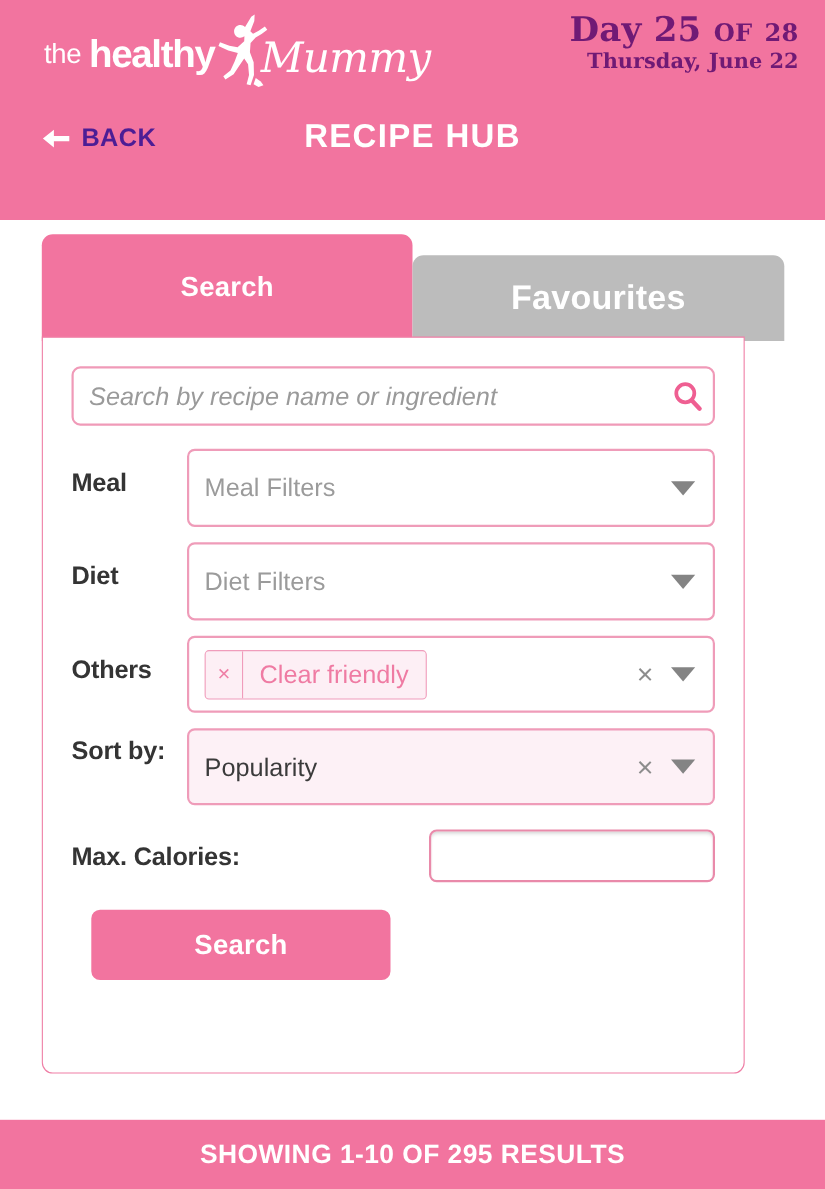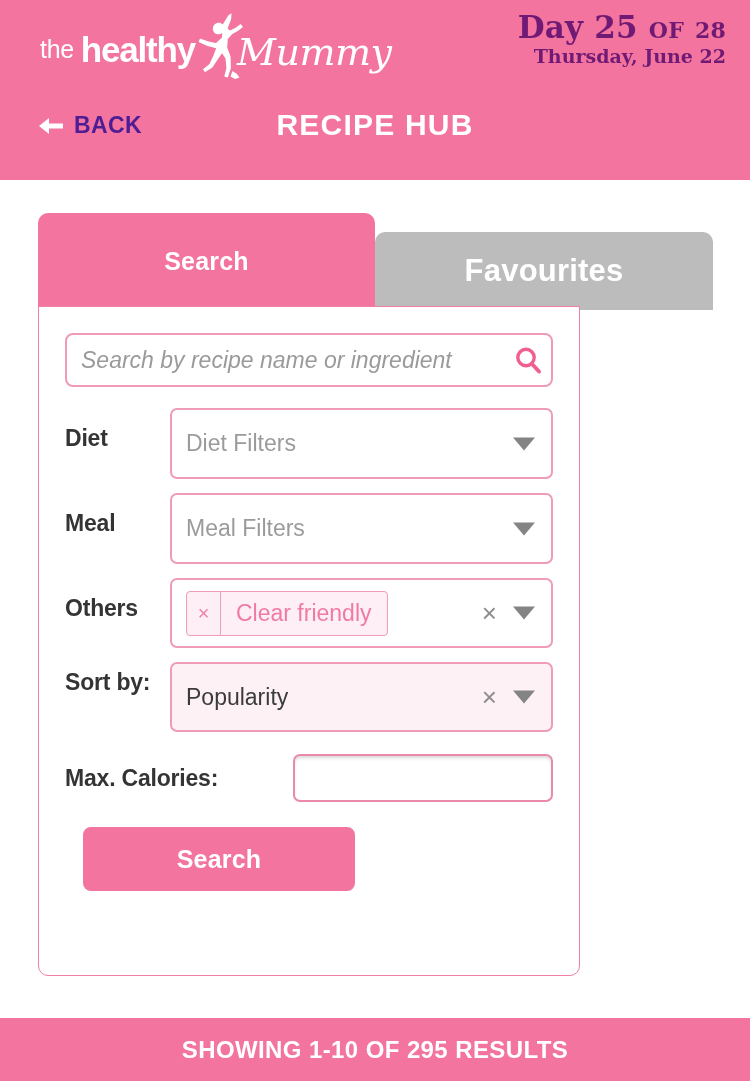--- a/index.html
+++ b/index.html
@@ -9,21 +9,21 @@
     height: 1081px;
     background: #ffffff;
     font-family: "Liberation Sans", sans-serif;
     overflow: hidden;
     position: relative;
   }
 
   
   .header {
     width: 750px;
-    height: 180px;
+    height: 200px;
     background: #f2749f;
     position: relative;
   }
 
   .logo {
     position: absolute;
     left: 40px;
     top: 18px;
     height: 62px;
     display: flex;
@@ -156,21 +156,21 @@
     font-size: 31px;
     font-weight: bold;
     letter-spacing: 0.2px;
   }
 
   
   .card {
     position: absolute;
     left: 38px;
     top: 306px;
-    width: 542px;
+    width: 639px;
     height: 670px;
     background: #ffffff;
     border: 1px solid #ef7fa6;
     border-radius: 0 0 10px 10px;
     padding: 26px 26px 0 26px;
   }
 
   
   .searchbox {
     position: relative;
@@ -430,31 +430,31 @@
     <input type="text" placeholder="Search by recipe name or ingredient" style="">
     <span class="search-icon">
       <svg viewBox="0 0 30 30" width="30" height="30" aria-hidden="true">
         <circle cx="13" cy="12.5" r="8.2" fill="none" stroke="#ef5f92" stroke-width="3.4"></circle>
         <line x1="19" y1="19" x2="26" y2="26.5" stroke="#ef5f92" stroke-width="4" stroke-linecap="round"></line>
       </svg>
     </span>
   </div>
 
   <div class="frow">
+    <div class="flabel">Meal</div>
+    <div class="fcontrol">
+      <span class="fplaceholder">Meal Filters</span>
+      <span class="caret"></span>
+    </div>
+  </div>
+
+  <div class="frow">
     <div class="flabel">Diet</div>
     <div class="fcontrol">
       <span class="fplaceholder">Diet Filters</span>
-      <span class="caret"></span>
-    </div>
-  </div>
-
-  <div class="frow">
-    <div class="flabel">Meal</div>
-    <div class="fcontrol">
-      <span class="fplaceholder">Meal Filters</span>
       <span class="caret"></span>
     </div>
   </div>
 
   <div class="frow">
     <div class="flabel">Others</div>
     <div class="fcontrol small">
       <span class="chip">
         <span class="chip-x">×</span>
         <span class="chip-label">Clear friendly</span>

